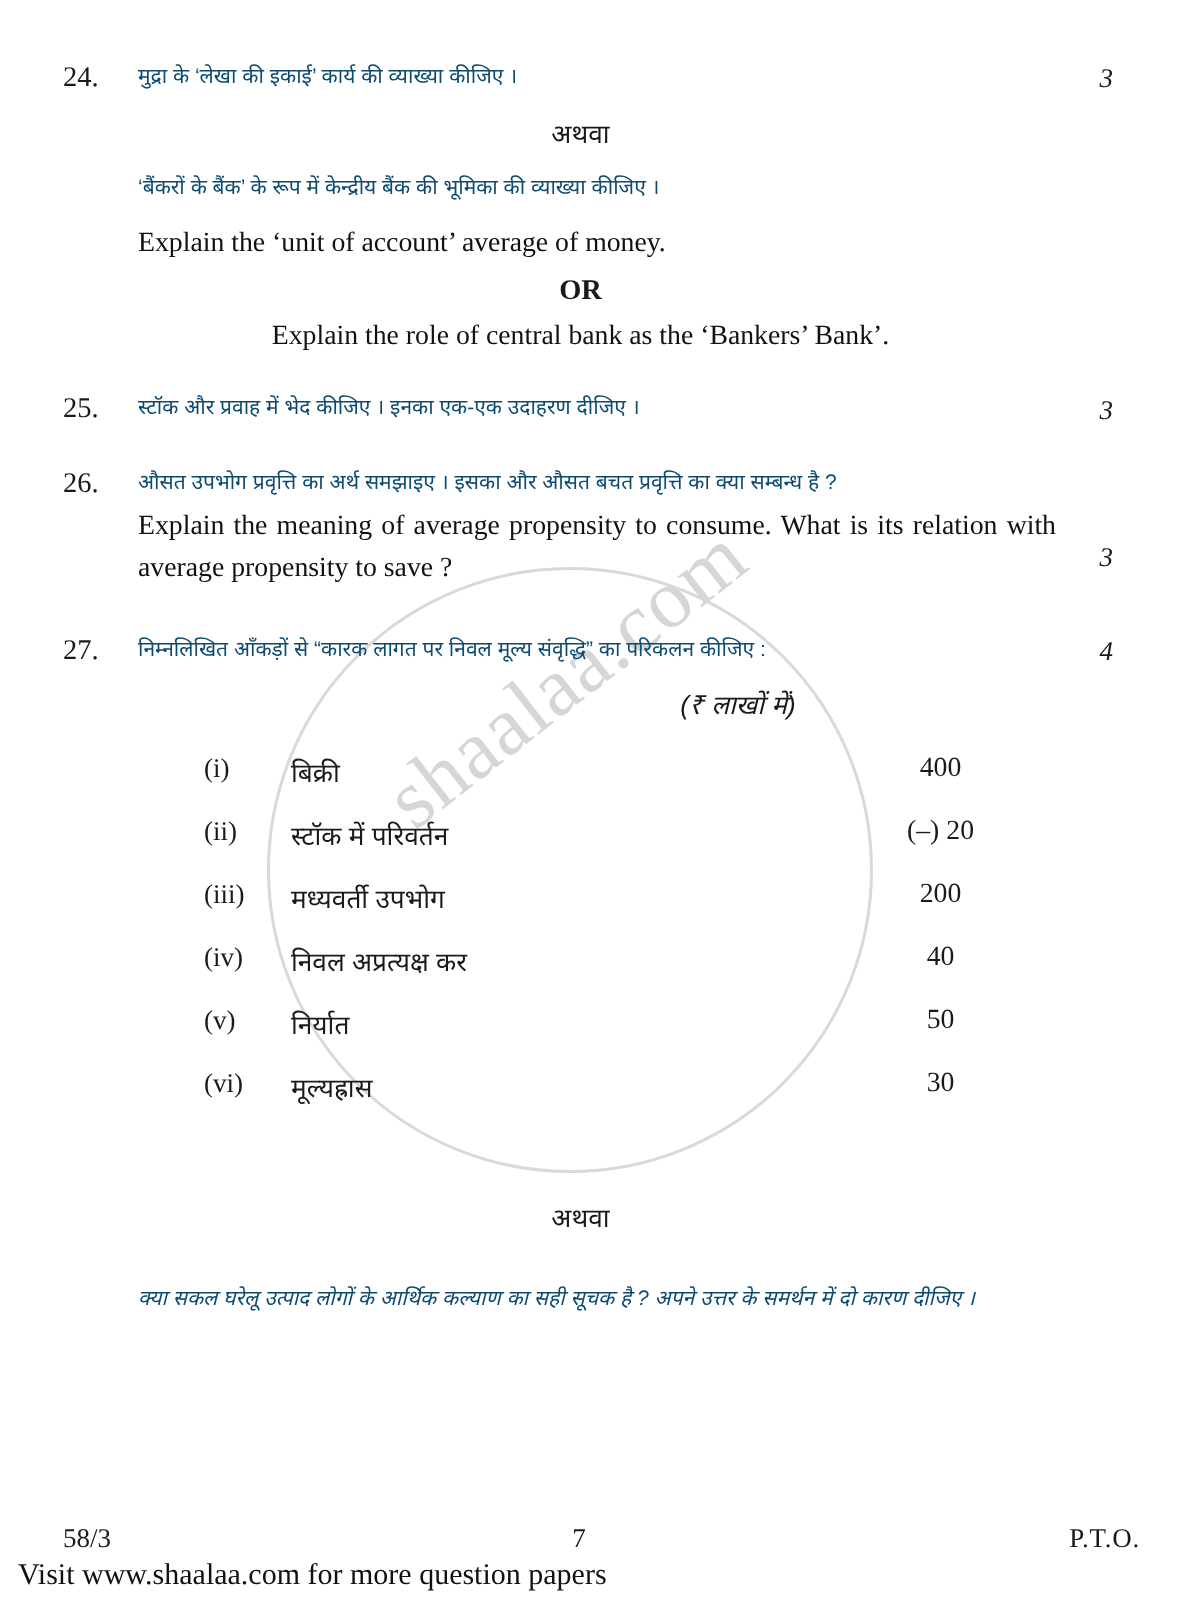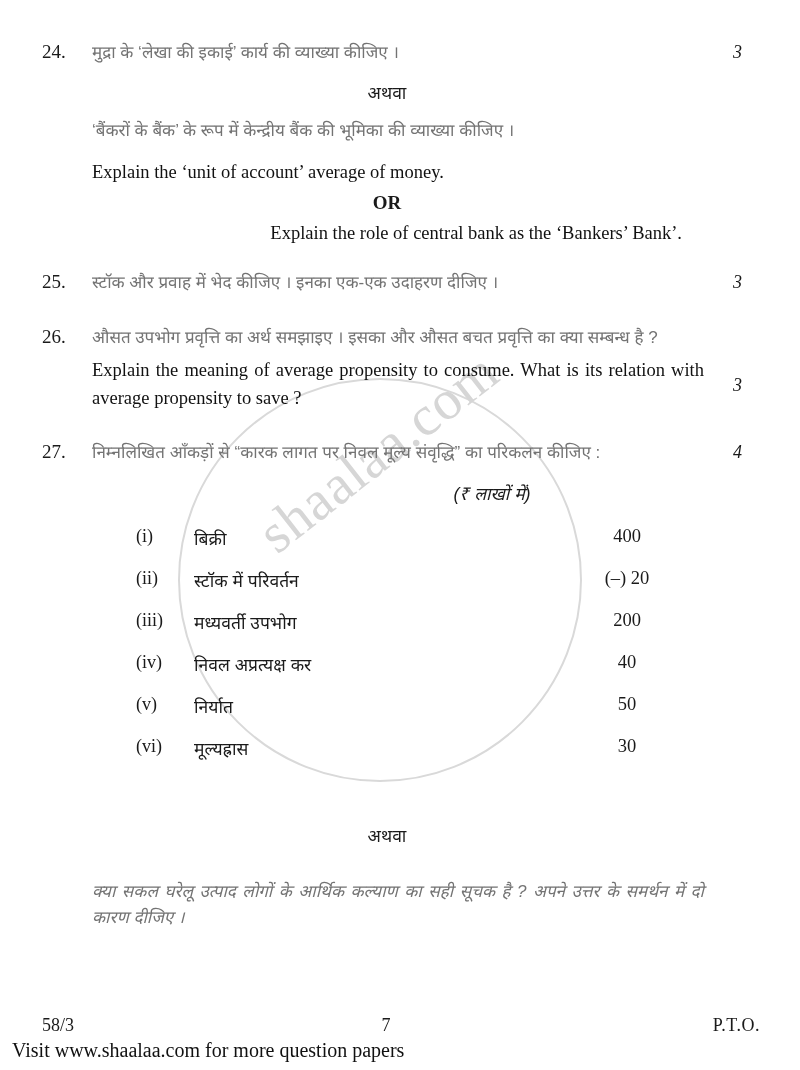--- a/index.html
+++ b/index.html
@@ -77,23 +77,23 @@
     top: 2px;
     width: 22px;
     text-align: right;
     font-style: italic;
     font-size: 18px;
   }
   .marks.low { top: 50px; }
 
   .hi {
     font-family: "Liberation Sans", sans-serif;
-    font-size: 17px;
+    font-size: 14px;
     line-height: 1.55;
-    color: #737373;
+    color: #0c4a6e;
   }
   .en {
     font-family: "Liberation Serif", serif;
     font-size: 18.5px;
     line-height: 1.5;
     color: #111;
   }
   .justify { text-align: justify; }
   .center { text-align: center; }
 
@@ -194,21 +194,21 @@
 
     <div class="qrow">
       <div class="qnum">24.</div>
       <div class="qbody">
         <div class="hi">मुद्रा के ‘लेखा की इकाई’ कार्य की व्याख्या कीजिए ।</div>
         <div class="athava">अथवा</div>
         <div class="hi">‘बैंकरों के बैंक’ के रूप में केन्द्रीय बैंक की भूमिका की व्याख्या कीजिए ।</div>
         <div class="spacer-14"></div>
         <div class="en">Explain the ‘unit of account’ average of money.</div>
         <div class="orline">OR</div>
-        <div class="en center" style="padding-right:60px;text-align:right;">Explain the role of central bank as the ‘Bankers’ Bank’.</div>
+        <div class="en center" style="padding-right:60px;">Explain the role of central bank as the ‘Bankers’ Bank’.</div>
       </div>
       <div class="marks">3</div>
     </div>
 
     <div class="spacer-22"></div>
 
     <div class="qrow">
       <div class="qnum">25.</div>
       <div class="qbody">
         <div class="hi">स्टॉक और प्रवाह में भेद कीजिए । इनका एक-एक उदाहरण दीजिए ।</div>

